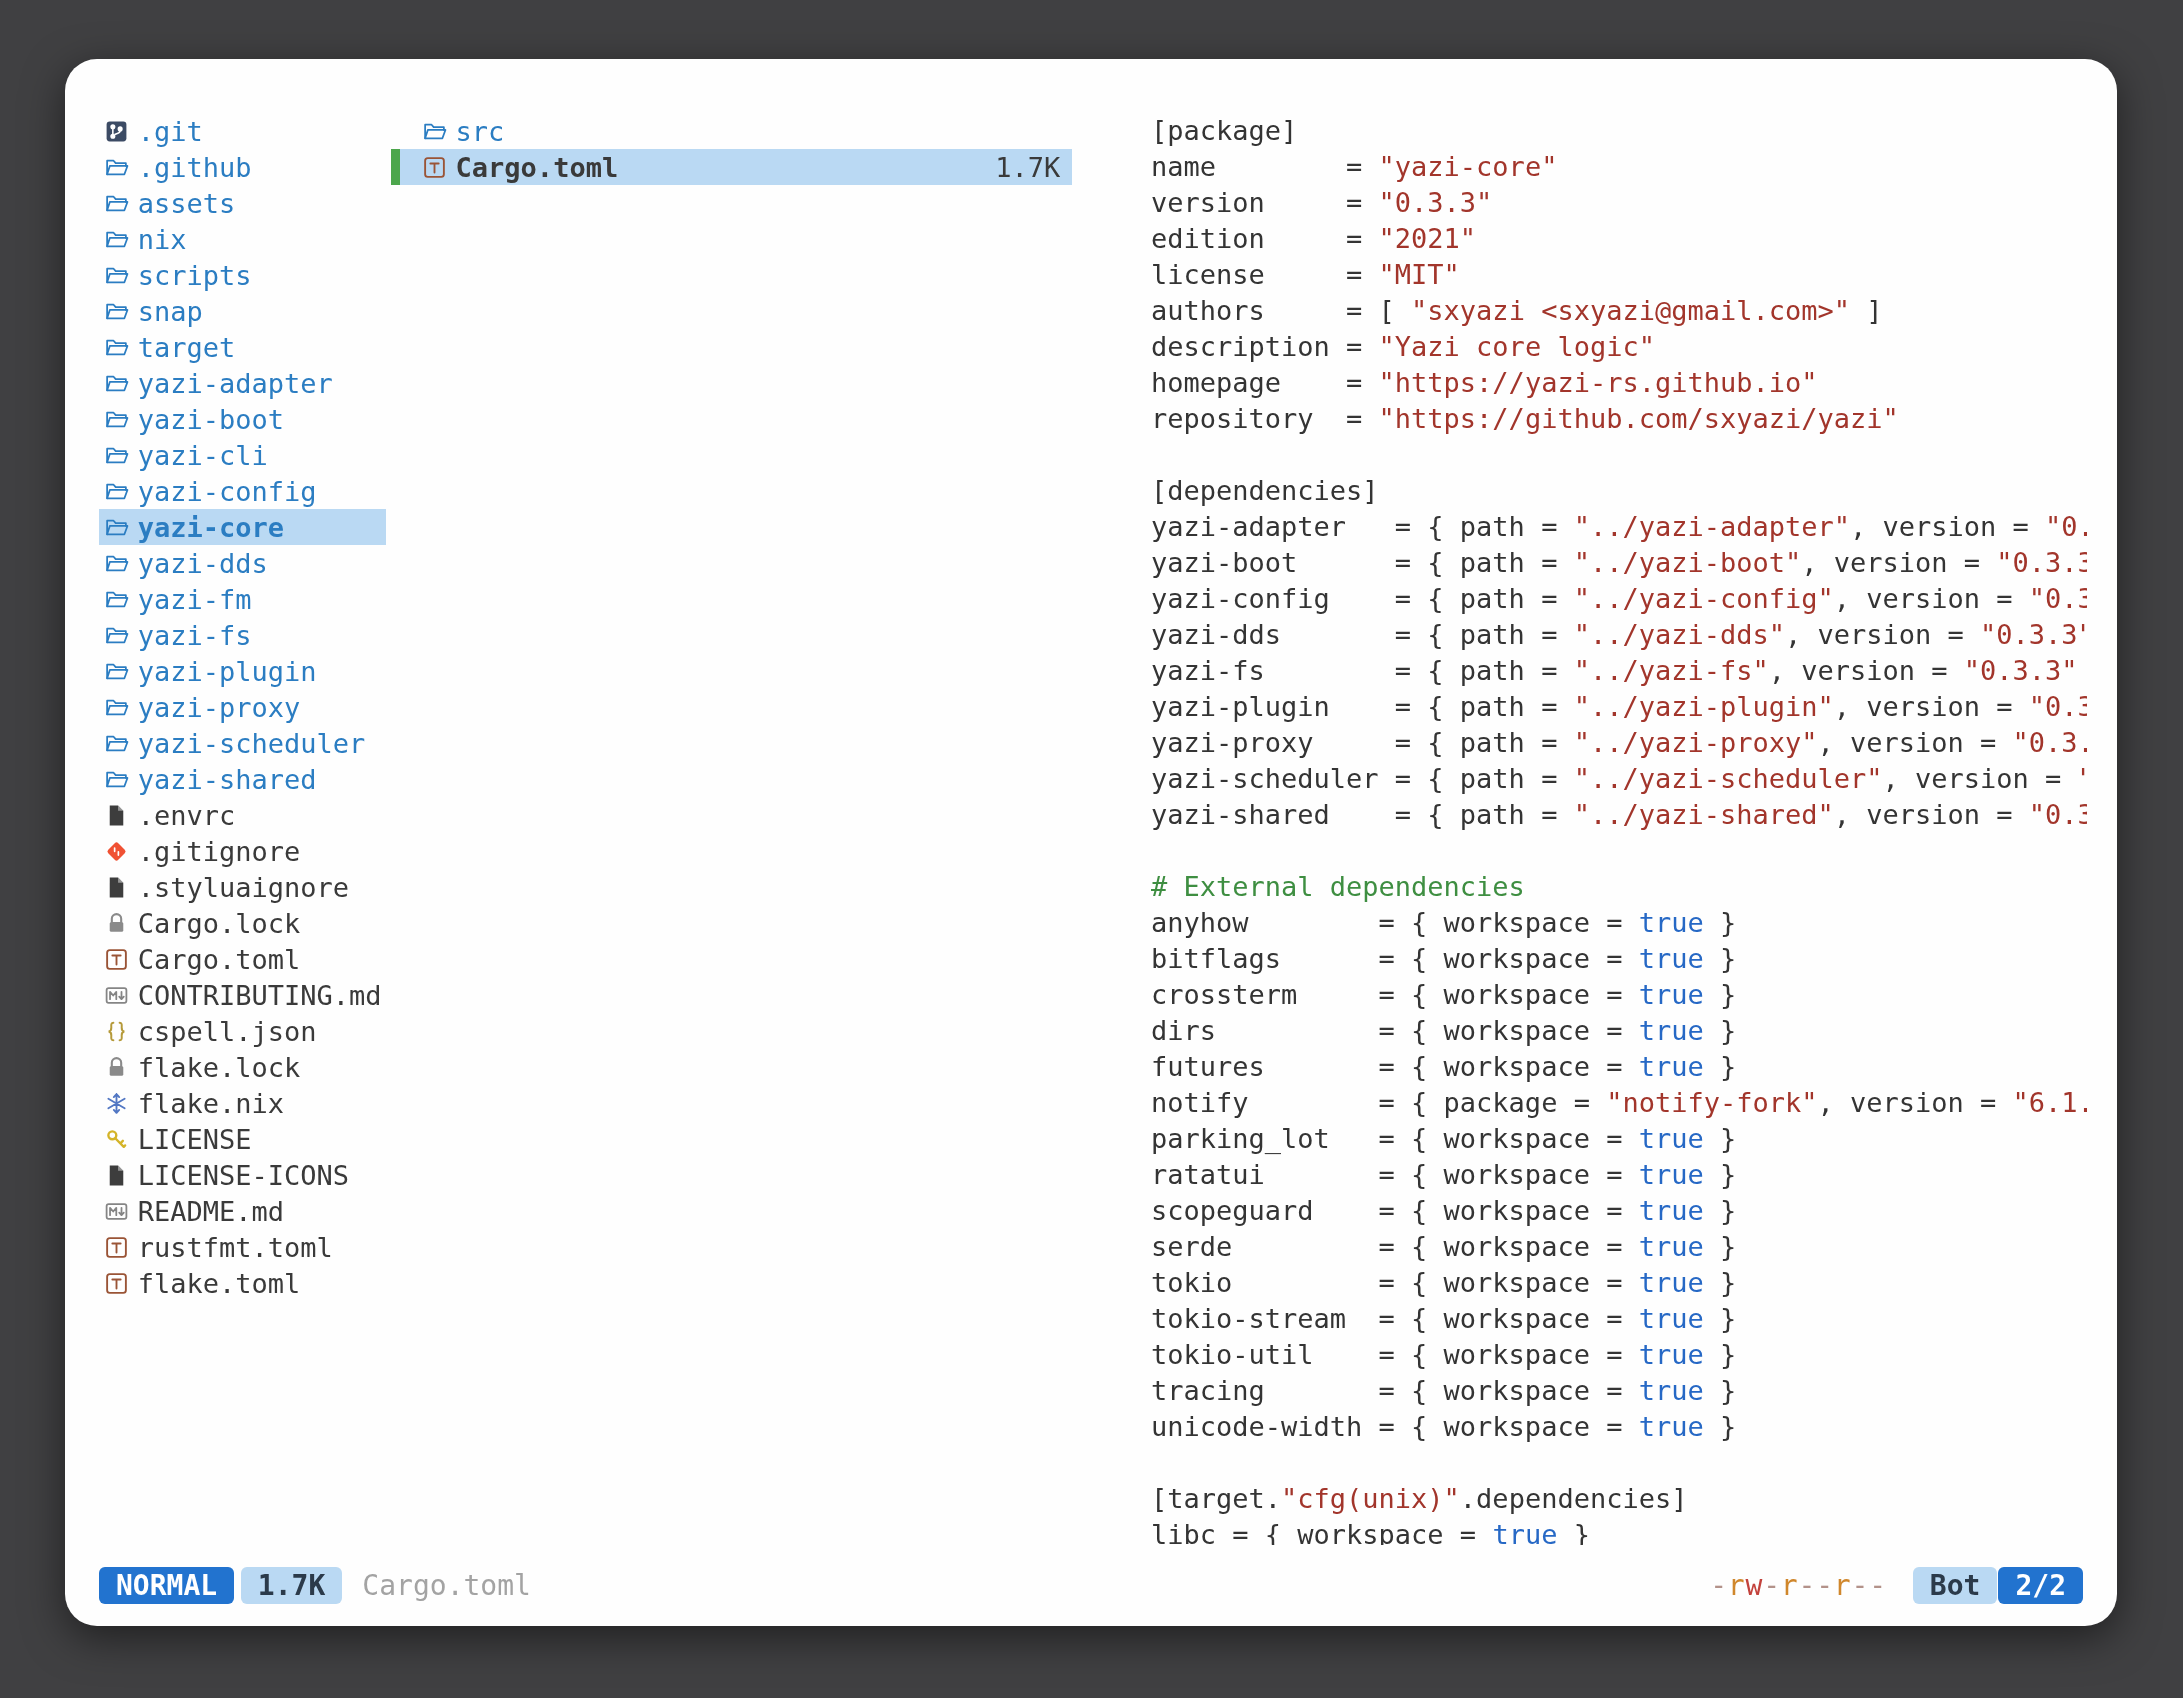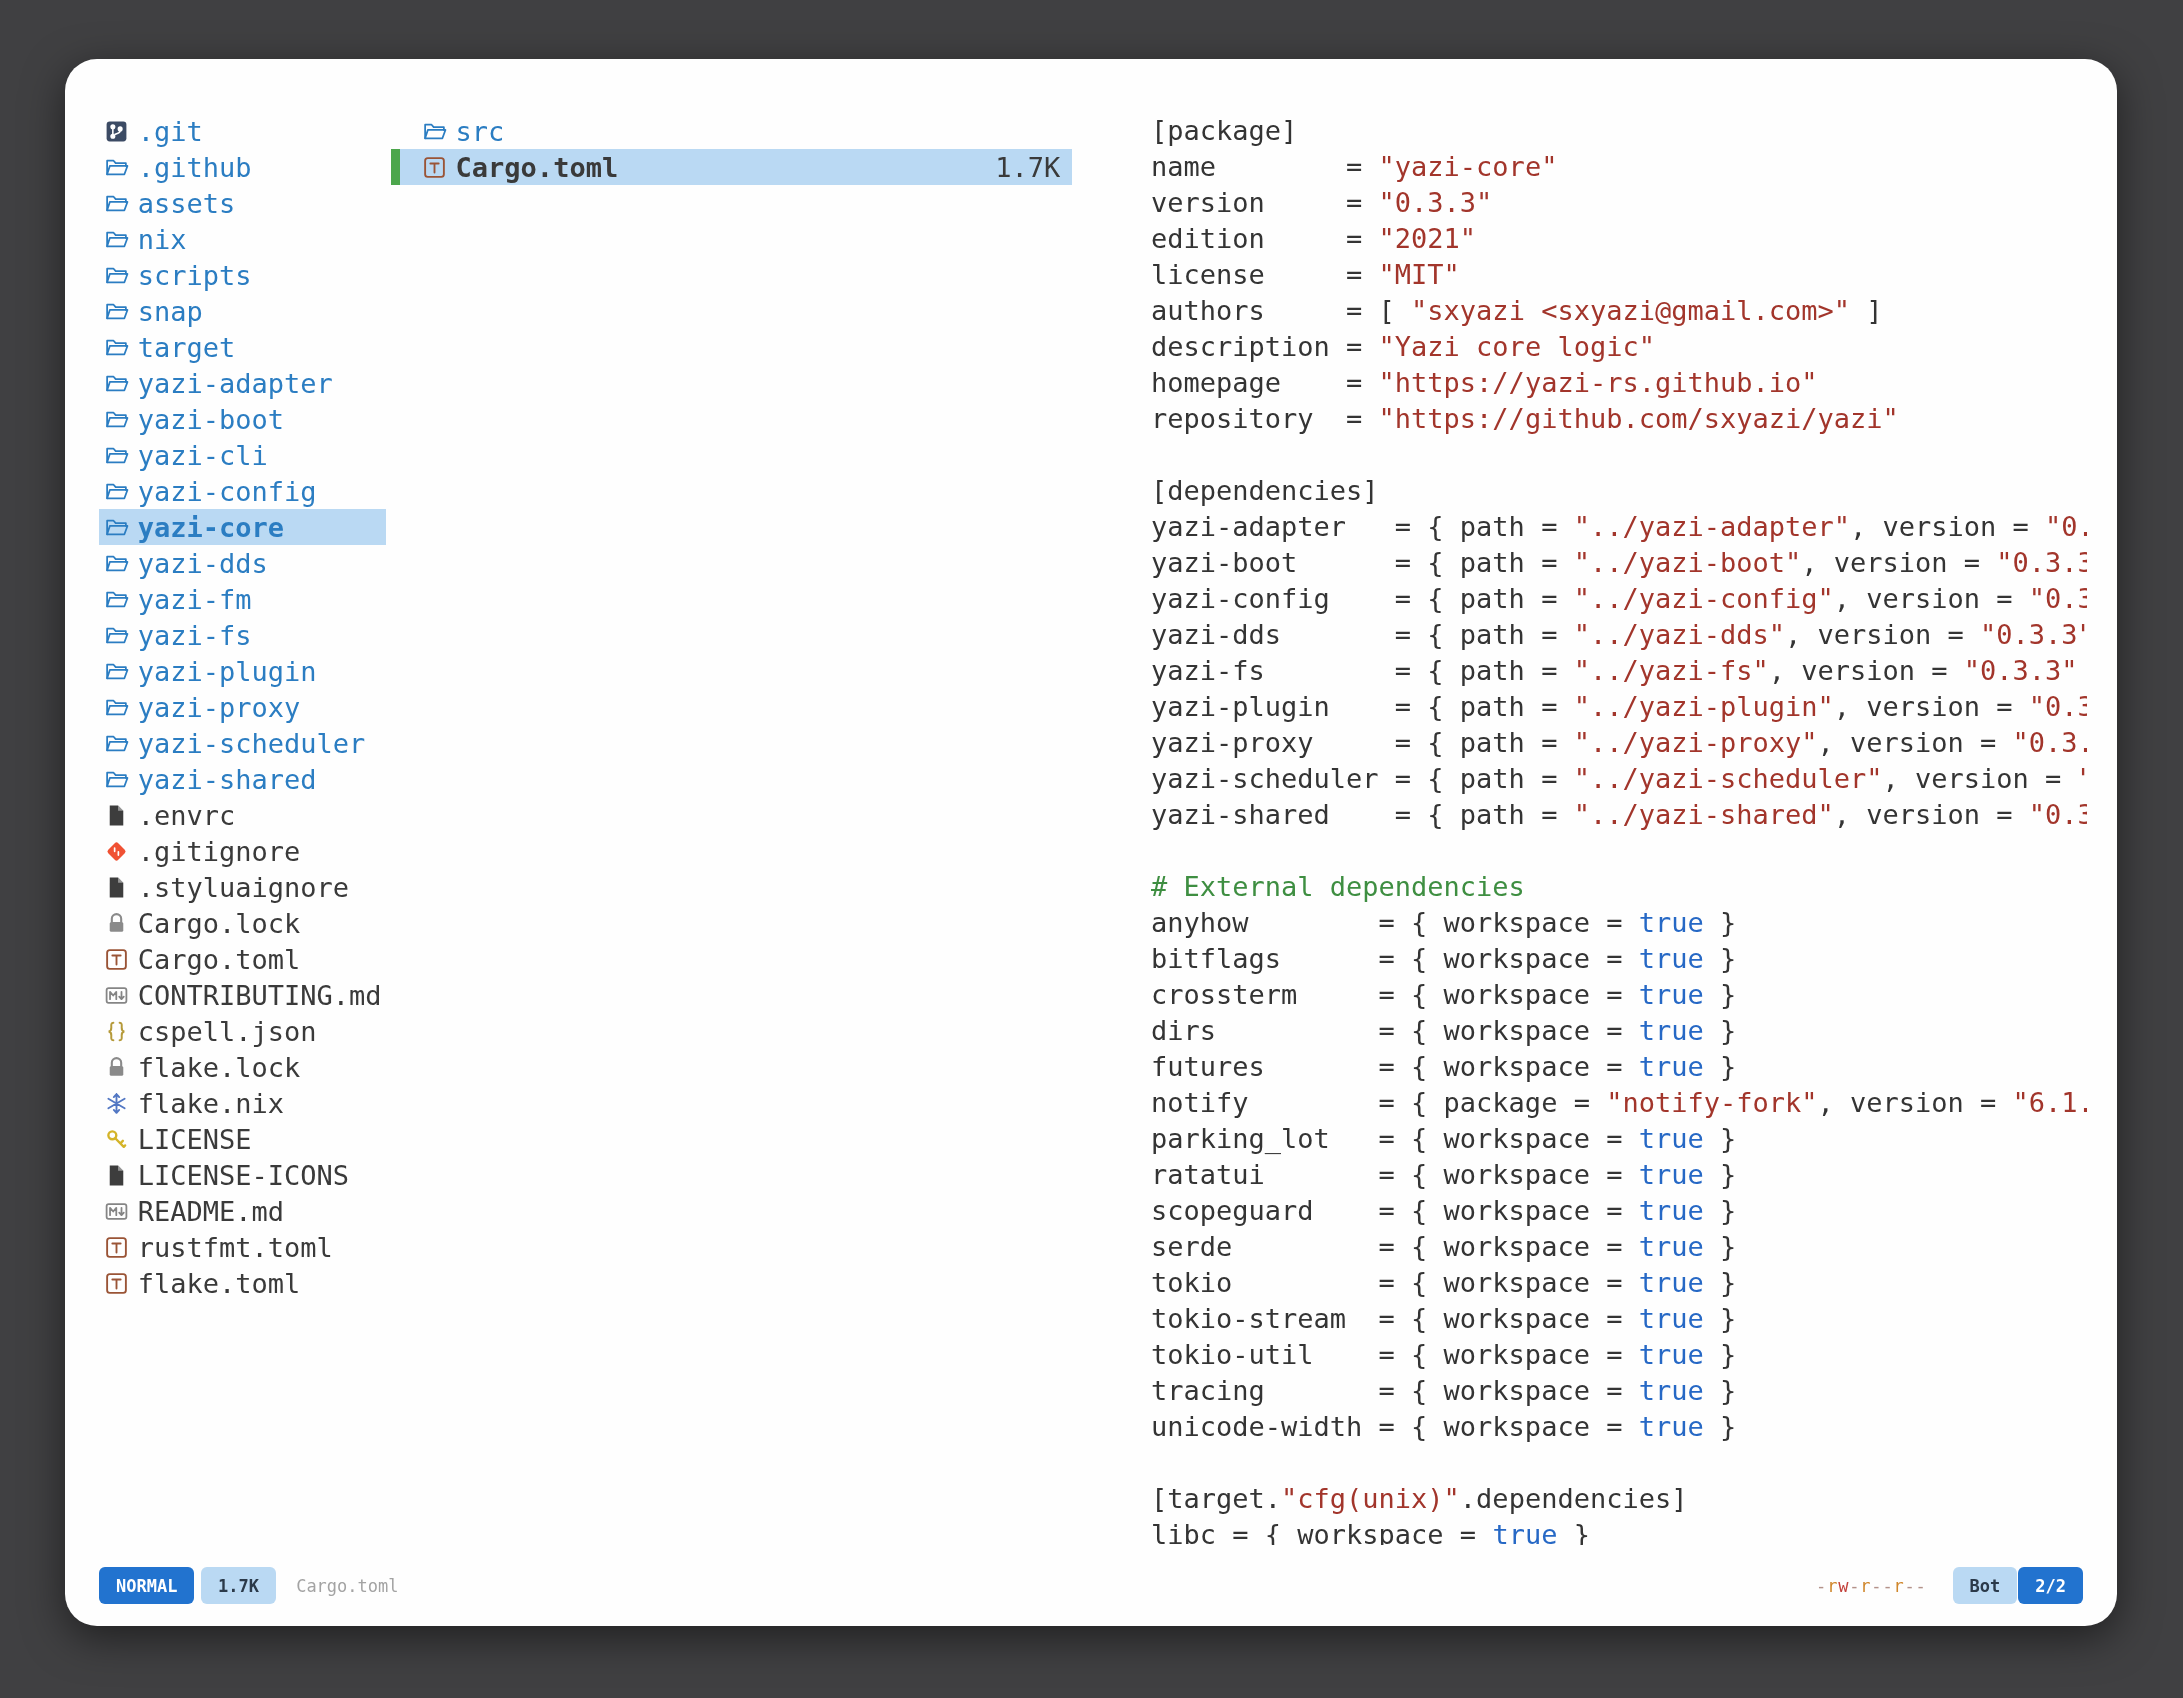--- a/index.html
+++ b/index.html
@@ -44,21 +44,21 @@
 
   .code-line { height:36px; line-height:36px; font-size:27px; white-space:pre;margin-left:42px; }
   .tok-plain { color:#343434; }
   .tok-str { color:var(--string-red,#a2352b); }
   .tok-bool { color:var(--bool-blue,#2668c5); }
   .tok-comment { color:var(--comment-green,#3e8e41); }
 
   .status-bar {
     position:absolute; left:34px; right:34px; bottom:22px; height:37px;
     display:flex; align-items:center; justify-content:space-between;
-    font-size:17px;
+    font-size:28px;
   }
   .status-left, .status-right { display:flex; align-items:center; }
   .chip {
     display:inline-flex; align-items:center; height:37px; padding:0 17px;
     border-radius:5.9px; font-weight:bold;
   }
   .chip-blue  { background:var(--accent-blue,#2273cf); color:#ffffff; }
   .chip-light { background:var(--selection-blue,#bad9f3); color:#2b3a4a; }
   .status-left .chip { margin-right:6.7px; }
   .status-right .chip { margin-left:1px; }

